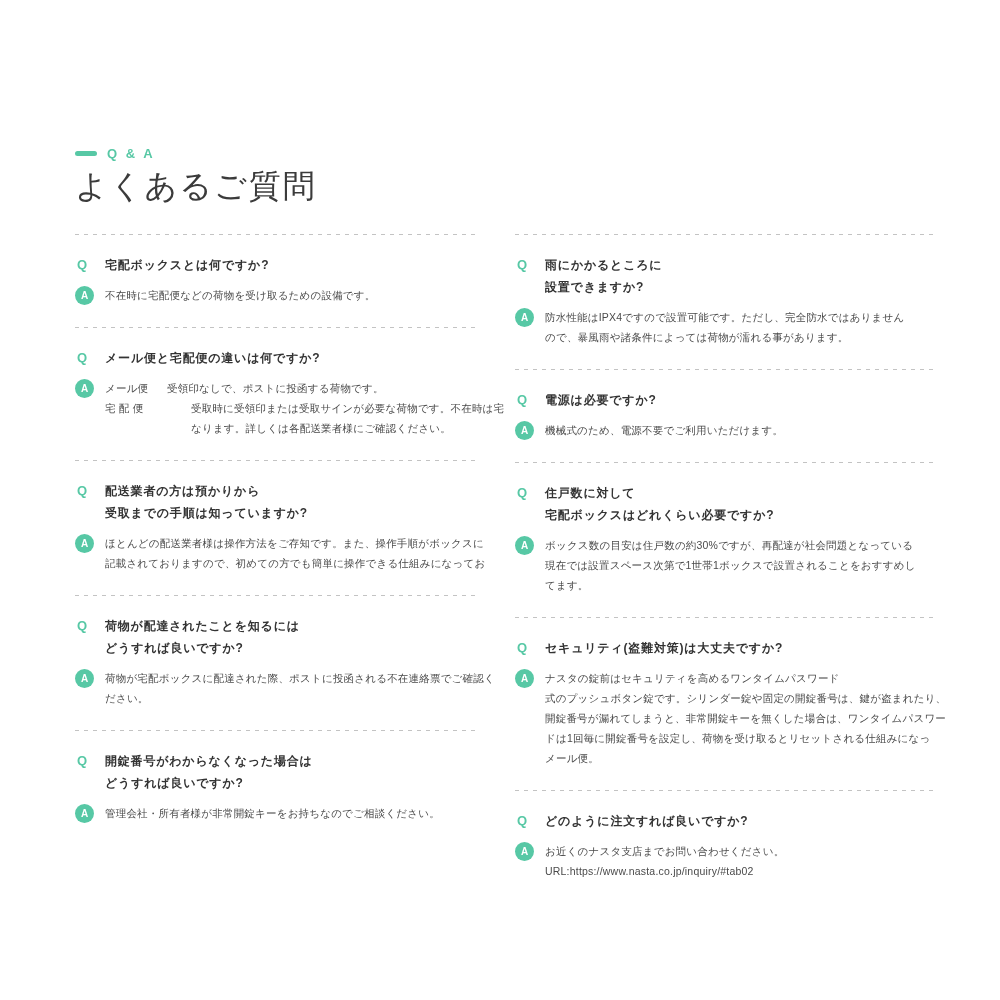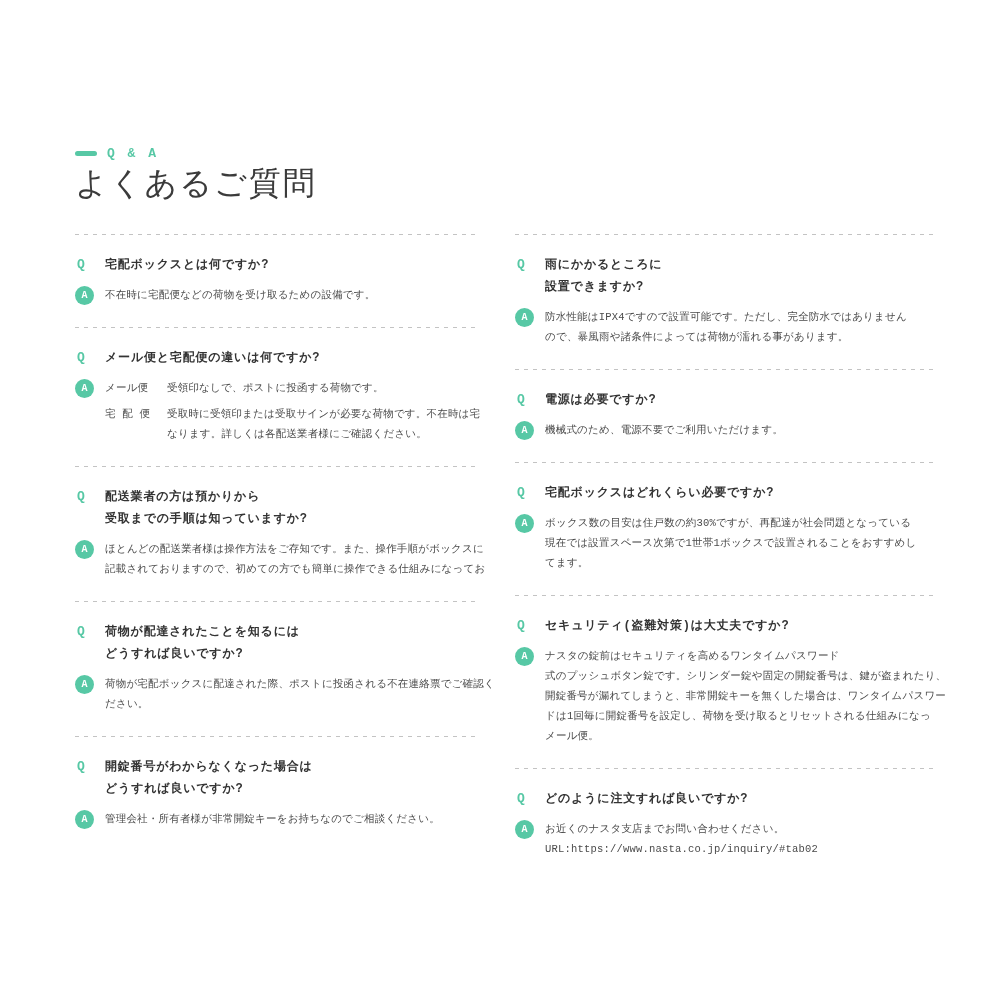--- a/index.html
+++ b/index.html
@@ -10,21 +10,21 @@
     --divider-color:#c3c3c3;
     --page-bg:#ffffff;
   }
   *{margin:0;padding:0;box-sizing:border-box;}
   html,body{width:1000px;height:1000px;}
   body{
     background:var(--page-bg);
     font-family:"Liberation Sans","DejaVu Sans",sans-serif;
     overflow:hidden;
   }
-  .page{position:relative;width:1000px;height:908px;background:var(--page-bg);font-family:Liberation Mono, monospace;}
+  .page{position:relative;width:1000px;height:908px;background:var(--page-bg);}
   .content{position:absolute;left:75px;top:145px;width:860px;}
 
   
   .eyebrow-row{display:flex;align-items:center;height:16px;}
   .dash{display:inline-block;width:22px;height:5px;border-radius:3px;background:var(--accent);margin-right:10px;}
   .eyebrow{color:var(--accent);font-size:13px;font-weight:700;letter-spacing:2.5px;}
   .title{margin-top:9px;font-size:32px;font-weight:500;color:var(--title-color);letter-spacing:2px;line-height:32px;}
 
   
   .columns{display:flex;gap:35px;margin-top:32px;align-items:flex-start;}
@@ -51,21 +51,21 @@
     color:#ffffff;font-size:10px;font-weight:700;margin-top:1px;
   }
   .q-text{font-size:12px;font-weight:700;color:var(--question-color);letter-spacing:0.8px;}
   .q-text .line{display:block;line-height:22px;white-space:nowrap;}
   .a-row{margin-top:9px;}
   .a-text{font-size:10.5px;color:var(--answer-color);letter-spacing:0.2px;flex:1;}
   .a-text .line{display:block;line-height:20px;white-space:nowrap;}
 
   
   .def-row{display:flex;align-items:flex-start;}
-  .def-row + .def-row{margin-top:6px;}
+  .def-row + .def-row{margin-top:0;gap:24px;}
   .term{flex:0 0 50px;width:50px;line-height:20px;white-space:nowrap;margin-right:12px;}
   .desc{flex:1;}
   .desc .line{display:block;line-height:20px;white-space:nowrap;}
 </style>
 </head>
 <body>
 
 <div class="page">
   <div class="content">
 
@@ -228,20 +228,21 @@
                 <span class="line">機械式のため、電源不要でご利用いただけます。</span>
               </p>
           </div>
         </section>
 
         <div class="divider"></div>
         <section class="qa-item">
           <div class="row">
             <span class="gutter"><span class="badge-q">Q</span></span>
             <h3 class="q-text">
+                <span class="line">住戸数に対して</span>
                 <span class="line">宅配ボックスはどれくらい必要ですか?</span>
               </h3>
           </div>
           <div class="row a-row">
             <span class="gutter">
                 <span class="badge-a">A</span>
               </span>
             <p class="a-text">
                 <span class="line">ボックス数の目安は住戸数の約30%ですが、再配達が社会問題となっている</span>
                 <span class="line">現在では設置スペース次第で1世帯1ボックスで設置されることをおすすめし</span>

